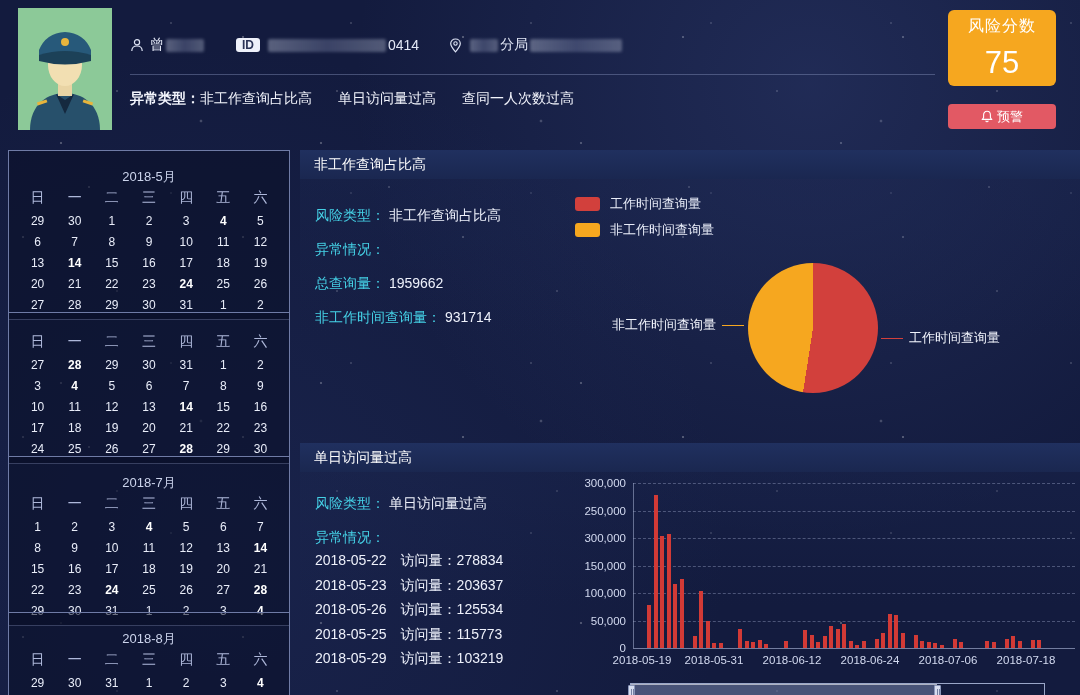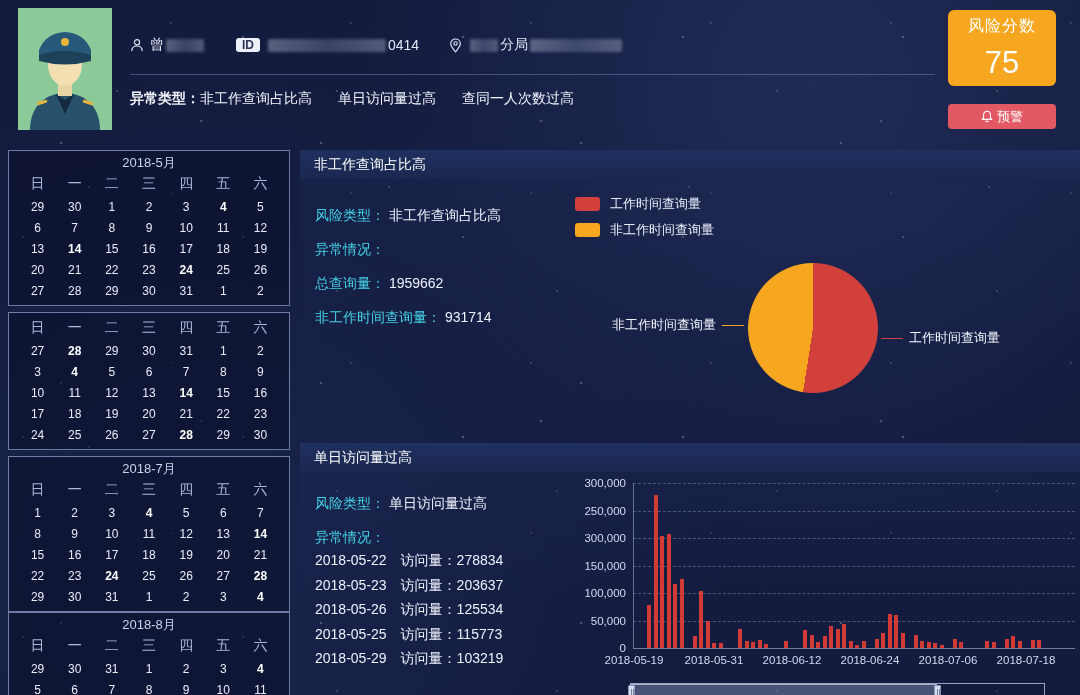--- a/index.html
+++ b/index.html
@@ -32,21 +32,21 @@
   .types-row .titem{margin-right:26px;}
   .risk-box{position:absolute;left:948px;top:10px;width:108px;height:76px;border-radius:6px;background:#f6a71f;
     display:flex;flex-direction:column;align-items:center;justify-content:center;color:#fff;}
   .risk-box .rlabel{font-size:16px;letter-spacing:1px;}
   .risk-box .rvalue{font-size:31px;margin-top:8px;}
   .alert-btn{position:absolute;left:948px;top:104px;width:108px;height:25px;border-radius:4px;background:#e25964;border:none;
     display:flex;align-items:center;justify-content:center;color:#fff;font-size:13px;cursor:pointer;}
   .alert-btn .ic{margin-right:4px;display:inline-flex;}
   
   .calendar{position:absolute;left:8px;width:282px;border:1px solid #6f7ba6;background:rgba(9,15,38,.55);
-    padding:3px 10px 4px 10px;}
+    padding:17px 10px 4px 10px;}
   .cal-title{text-align:center;font-size:13px;color:#ccd4ec;height:18px;line-height:18px;}
   .cal-table{width:100%;border-collapse:collapse;table-layout:fixed;}
   .cal-table th{font-size:14px;font-weight:normal;color:#aeb8da;height:24px;text-align:center;}
   .cal-table td{font-size:12px;color:#e9edf9;height:21px;text-align:center;cursor:pointer;}
   .cal-table td.hl{font-weight:bold;color:#ffffff;}
   
   .sec-header{position:absolute;left:300px;width:780px;height:29px;line-height:29px;padding-left:14px;
     font-size:14px;color:#fff;background:linear-gradient(180deg,#20305f,#1a2750);}
   .sec-body{position:absolute;left:300px;width:780px;background:linear-gradient(180deg,rgba(28,40,82,.35),rgba(18,26,60,.0) 60%);}
   .detail-line{font-size:14px;line-height:22px;color:#eef1fb;margin-top:12px;}
@@ -465,21 +465,21 @@
         <div class="bar" style="left:306.5px;height:2.8px"></div>
         <div class="bar" style="left:319.5px;height:9.3px"></div>
         <div class="bar" style="left:326.0px;height:6.0px"></div>
         <div class="bar" style="left:352.0px;height:7.2px"></div>
         <div class="bar" style="left:358.5px;height:6.0px"></div>
         <div class="bar" style="left:371.5px;height:9.3px"></div>
         <div class="bar" style="left:378.0px;height:11.6px"></div>
         <div class="bar" style="left:384.5px;height:7.2px"></div>
         <div class="bar" style="left:397.5px;height:8.3px"></div>
         <div class="bar" style="left:404.0px;height:8.3px"></div>
-        <div class="xtick" style="left:1px">2018-05-19</div>
+        <div class="xtick" style="left:9px">2018-05-19</div>
         <div class="xtick" style="left:81.0px">2018-05-31</div>
         <div class="xtick" style="left:159.0px">2018-06-12</div>
         <div class="xtick" style="left:237.0px">2018-06-24</div>
         <div class="xtick" style="left:315.0px">2018-07-06</div>
         <div class="xtick" style="left:393.0px">2018-07-18</div>
       </div>
     <div id="slider">
       <div id="slider-sel" style="left: 0%; width: 74%;"></div>
       <div class="handle" id="handle-left" style="left: calc(0% - 3px);"></div>
       <div class="handle" id="handle-right" style="left: calc(74% - 3px);"></div>

